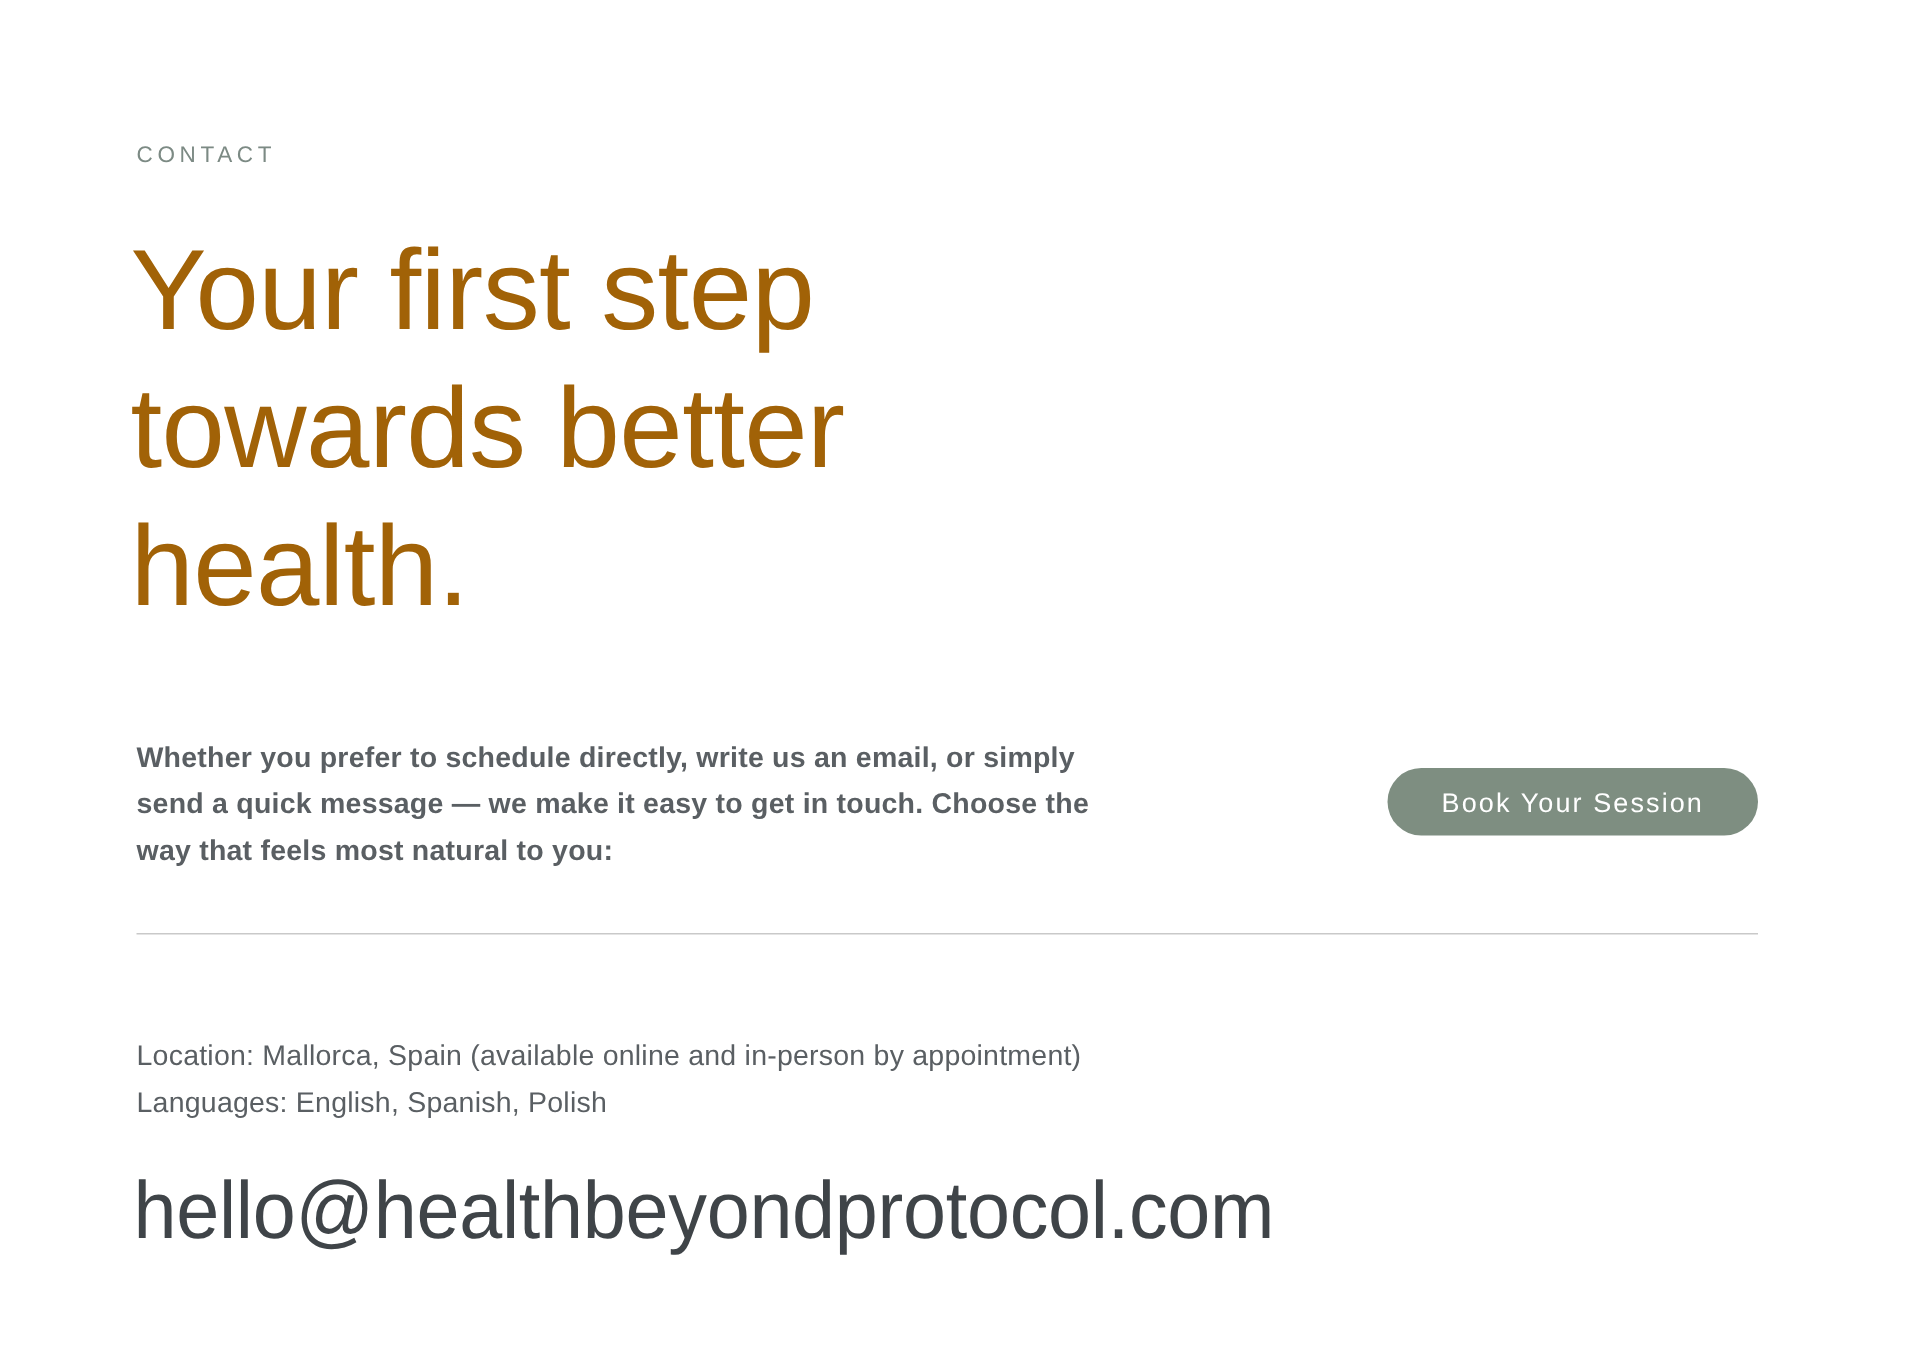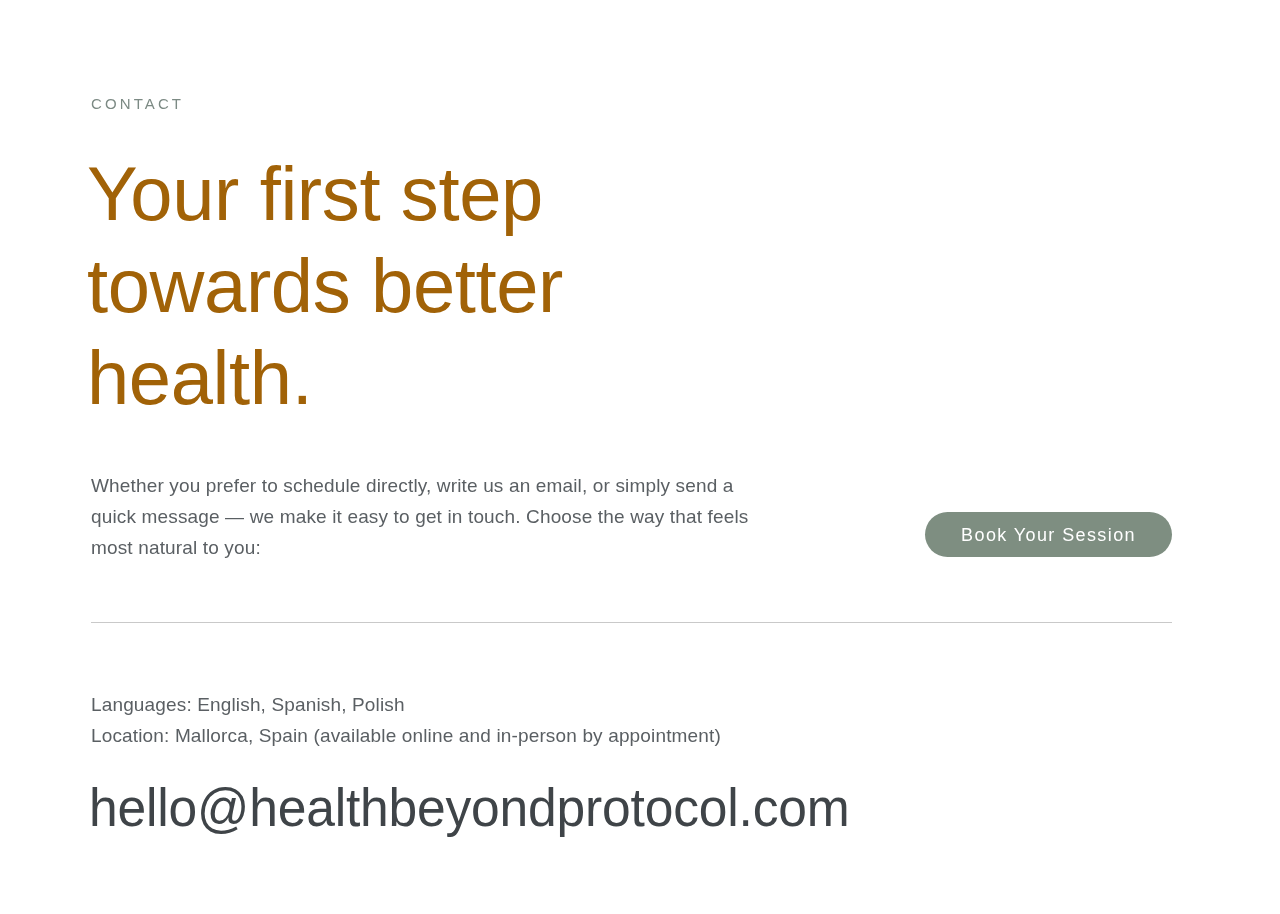--- a/index.html
+++ b/index.html
@@ -59,26 +59,26 @@
     line-height: 92px;
     font-weight: 300;
     letter-spacing: -0.4px;
     color: #a16207;
   }
 
   
   .intro {
     position: absolute;
     left: 0;
-    top: 470px;
+    top: 490px;
     width: 660px;
     margin: 0;
     font-size: 19px;
     line-height: 31.2px;
-    font-weight: 400;
+    font-weight: 700;
     letter-spacing: 0.15px;
     color: #5a5f63;
   }
 
   
   .cta-row {
     position: absolute;
     left: 0;
     top: 512px;
     width: 1081px;
@@ -165,20 +165,20 @@
 
     <p class="intro">Whether you prefer to schedule directly, write us an email, or simply send a quick message — we make it easy to get in touch. Choose the way that feels most natural to you:</p>
 
     <div class="cta-row">
       <button class="cta-button">Book Your Session</button>
     </div>
 
     <hr class="divider">
 
     <div class="details">
+      <div class="details-line">Location: Mallorca, Spain (available online and in-person by appointment)</div>
       <div class="details-line">Languages: English, Spanish, Polish</div>
-      <div class="details-line">Location: Mallorca, Spain (available online and in-person by appointment)</div>
     </div>
 
     <a class="email" href="#">hello@healthbeyondprotocol.com</a>
 
   </div>
 </div>
 
 </body></html>

